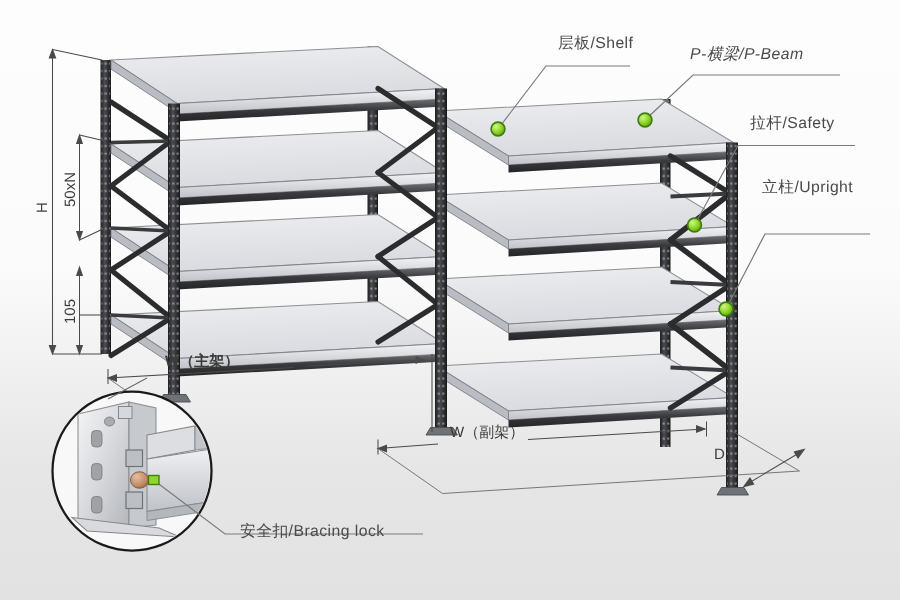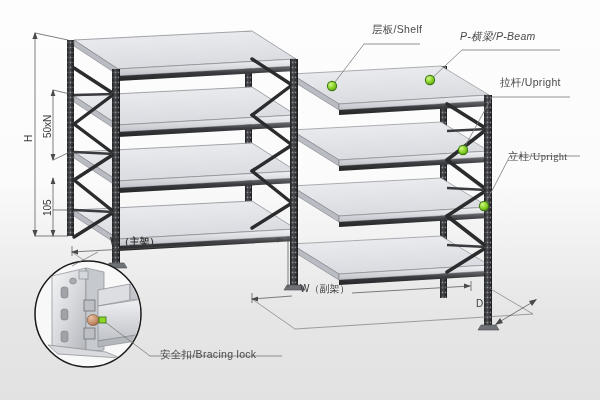--- a/index.html
+++ b/index.html
@@ -279,22 +279,22 @@
       <circle cx="332" cy="86" r="4.6" fill="url(#dotG)" stroke="#3f7d12" stroke-width="1.1"></circle>
       <circle cx="430" cy="80" r="4.6" fill="url(#dotG)" stroke="#3f7d12" stroke-width="1.1"></circle>
       <circle cx="463" cy="150" r="4.6" fill="url(#dotG)" stroke="#3f7d12" stroke-width="1.1"></circle>
       <circle cx="484" cy="206" r="4.6" fill="url(#dotG)" stroke="#3f7d12" stroke-width="1.1"></circle>
       <rect x="99" y="317" width="7" height="6" fill="#8ed62a" stroke="#3f7d12" stroke-width="0.9"></rect>
     </g>
   </svg>
 
   <div class="lbl" style="left:372px;top:24px;">层板/Shelf</div>
   <div class="lbl" style="left:460px;top:31px;font-style:italic;">P-横梁/P-Beam</div>
-  <div class="lbl" style="left:500px;top:77px;">拉杆/Upright</div>
-  <div class="lbl" style="left:508px;top:152px;font-family:Liberation Serif, serif;">立柱/Upright</div>
+  <div class="lbl" style="left:500px;top:77px;">拉杆/Safety</div>
+  <div class="lbl" style="left:508px;top:120px;">立柱/Upright</div>
   <div class="lbl" style="left:160px;top:349px;">安全扣/Bracing lock</div>
 
   <div class="dim vert" style="left:24px;top:142px;">H</div>
   <div class="dim vert" style="left:43px;top:138px;">50xN</div>
   <div class="dim vert" style="left:43px;top:216px;">105</div>
   <div class="dim" style="left:110px;top:237px;font-weight:bold;">W（主架）</div>
   <div class="dim" style="left:300px;top:284px;">W（副架）</div>
   <div class="dim" style="left:476px;top:299px;">D</div>
 
 </div>

